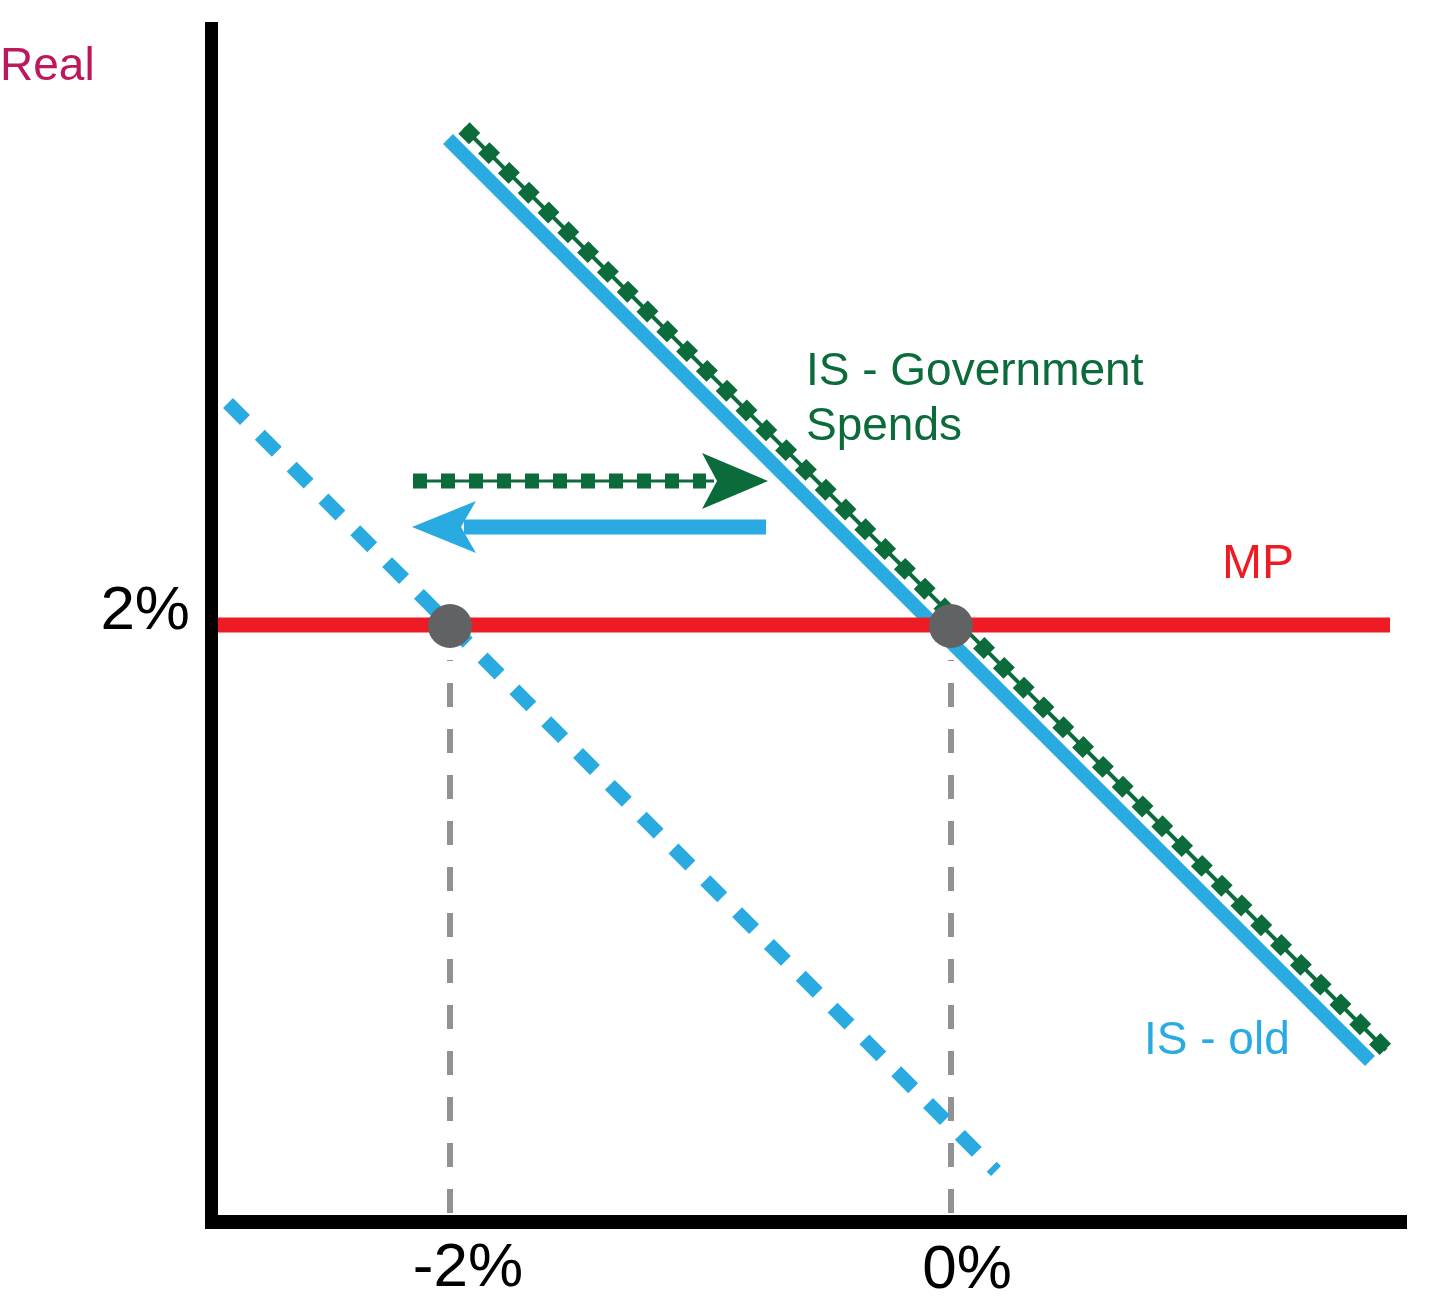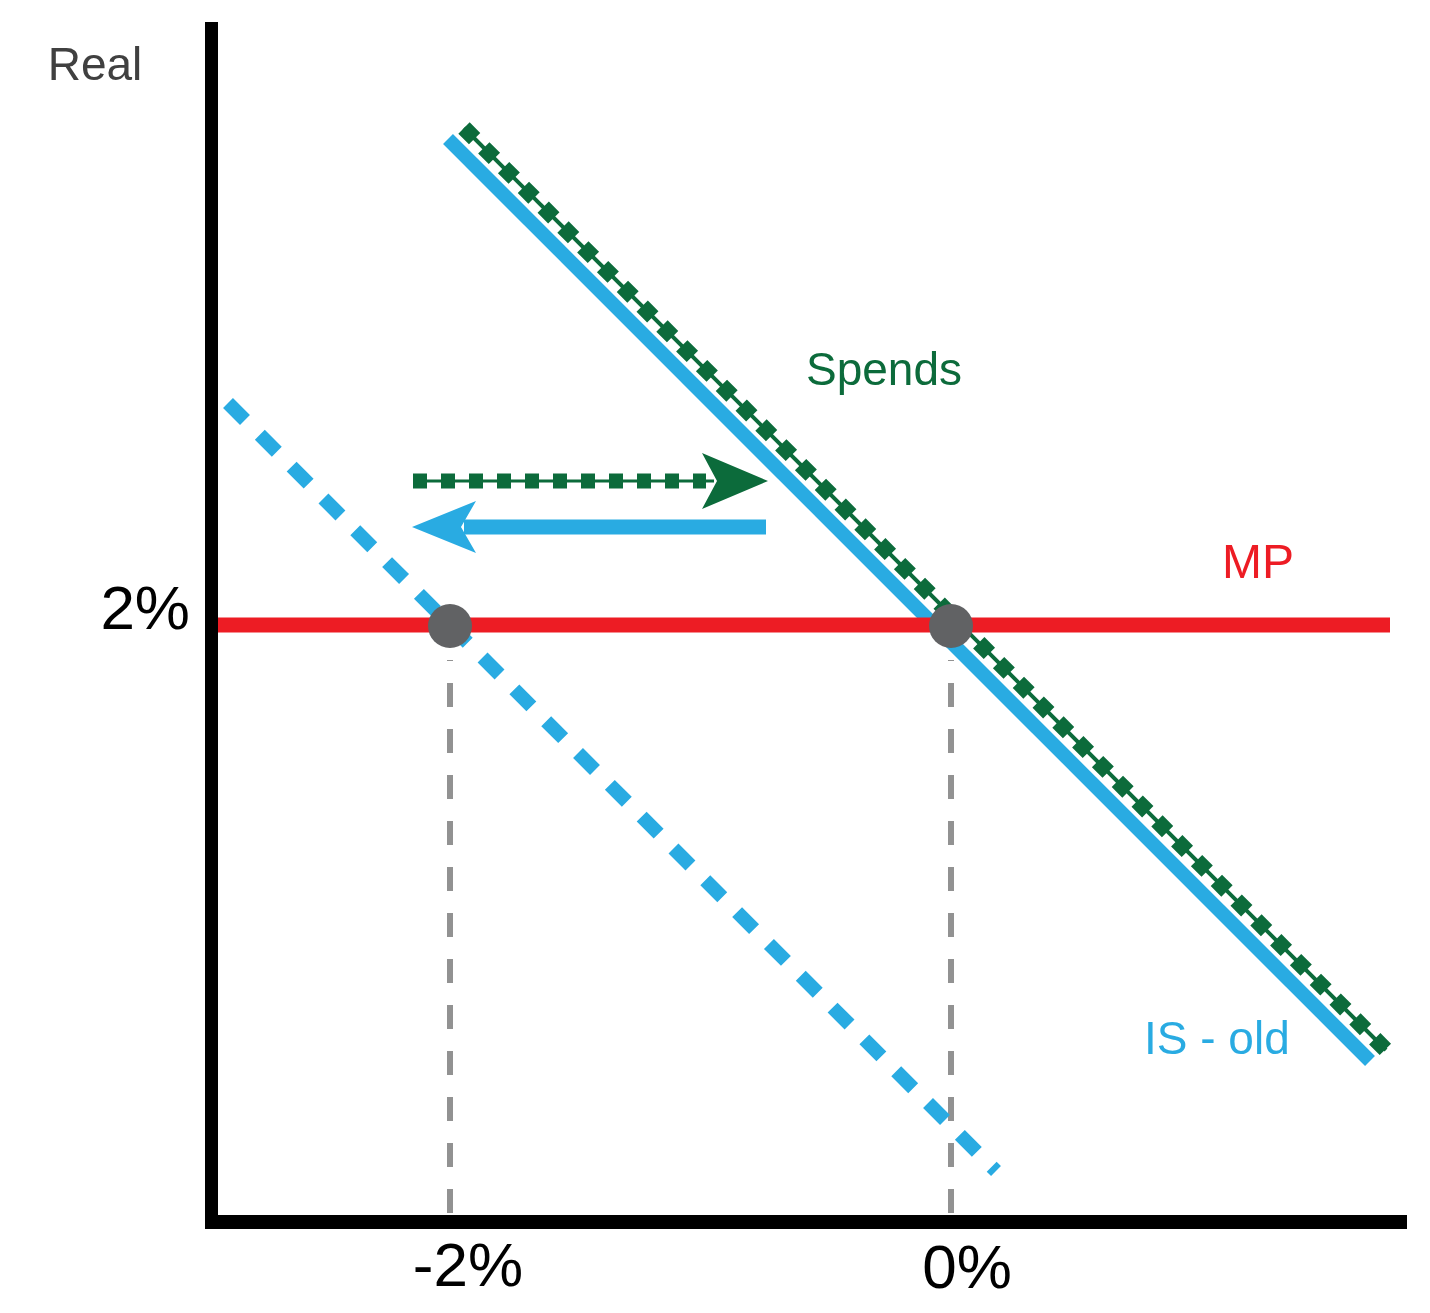--- a/index.html
+++ b/index.html
@@ -5,21 +5,21 @@
   html,body{margin:0;padding:0;background:#fff;}
   #canvas{
     position:relative;
     width:1430px;height:1313px;
     background:#ffffff;
     font-family:"Liberation Sans", sans-serif;
     overflow:hidden;
   }
   #plot-svg{position:absolute;left:0;top:0;width:1430px;height:1313px;}
   .lbl{position:absolute;white-space:nowrap;color:#000;}
-  .ylabel{left:0;top:34px;width:190px;text-align:center;font-size:46px;line-height:60px;color:#404040;}
+  .ylabel{left:0;top:34px;width:190px;text-align:left;font-size:46px;line-height:60px;color:#be185d;}
   .ytick{left:0;top:572px;width:190px;text-align:right;font-size:62px;color:#000;}
   .lbl-downturn{left:231px;top:341px;font-size:46px;color:#29ABE2;}
   .lbl-gov{left:806px;top:342px;font-size:46px;line-height:55px;color:#0C6B3B;}
   .lbl-mp{left:1194px;top:534px;font-size:48px;color:#ED1C24;margin-left:28px;}
   .lbl-isold{left:1144px;top:1011px;font-size:46px;color:#29ABE2;}
   .xtick-neg{left:398px;top:1229px;width:140px;text-align:center;font-size:62px;color:#000;}
   .xtick-zero{left:897px;top:1231px;width:140px;text-align:center;font-size:62px;color:#000;}
   .lbl-xaxis{left:1142px;top:1238px;font-size:52px;color:#000;}
 </style>
 </head>
@@ -56,20 +56,21 @@
   </svg>
 
   <div class="lbl ylabel">
     <div>Real</div>
   </div>
 
   <div class="lbl ytick">2%</div>
 
 
   <div class="lbl lbl-gov">
+    <div>IS - Government</div>
     <div>Spends</div>
   </div>
 
   <div class="lbl lbl-mp">MP</div>
 
   <div class="lbl lbl-isold">IS - old</div>
 
   <div class="lbl xtick-neg">-2%</div>
   <div class="lbl xtick-zero">0%</div>
 

